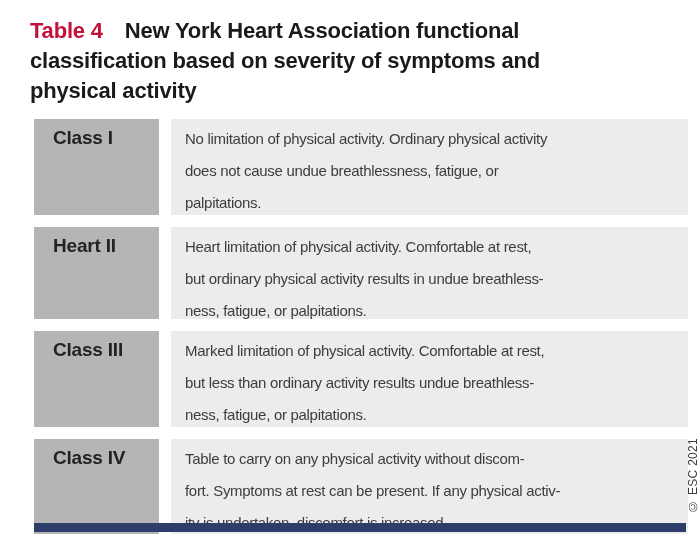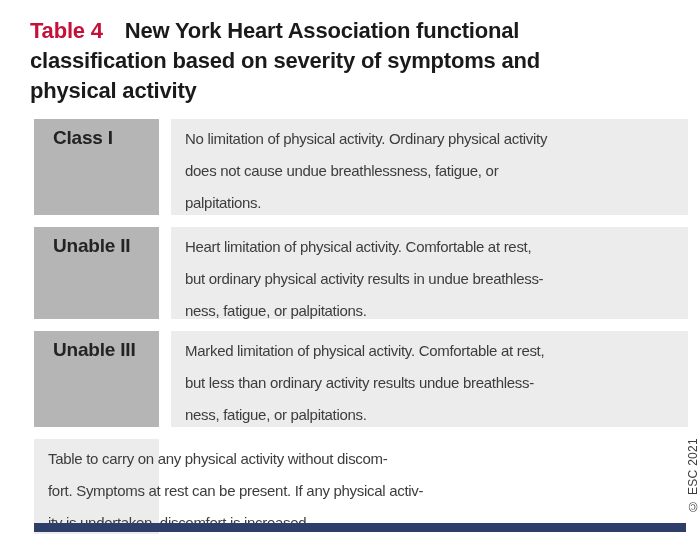--- a/index.html
+++ b/index.html
@@ -104,37 +104,40 @@
     <div class="class-cell">
       <div class="class-label">Class I</div>
     </div>
     <div class="desc-cell">
       <div class="desc-text">No limitation of physical activity. Ordinary physical activity
 does not cause undue breathlessness, fatigue, or
 palpitations.</div>
     </div>
 
     <div class="class-cell">
-      <div class="class-label">Unable II</div>
+      <div class="class-label">Heart II</div>
     </div>
     <div class="desc-cell">
       <div class="desc-text">Heart limitation of physical activity. Comfortable at rest,
 but ordinary physical activity results in undue breathless-
 ness, fatigue, or palpitations.</div>
     </div>
 
     <div class="class-cell">
-      <div class="class-label">Unable III</div>
+      <div class="class-label">Class III</div>
     </div>
     <div class="desc-cell">
       <div class="desc-text">Marked limitation of physical activity. Comfortable at rest,
 but less than ordinary activity results undue breathless-
 ness, fatigue, or palpitations.</div>
     </div>
 
+    <div class="class-cell">
+      <div class="class-label">Class IV</div>
+    </div>
     <div class="desc-cell">
       <div class="desc-text">Table to carry on any physical activity without discom-
 fort. Symptoms at rest can be present. If any physical activ-
 ity is undertaken, discomfort is increased.</div>
     </div>
 
   </div>
 
   <div class="copyright">© ESC 2021</div>
 

